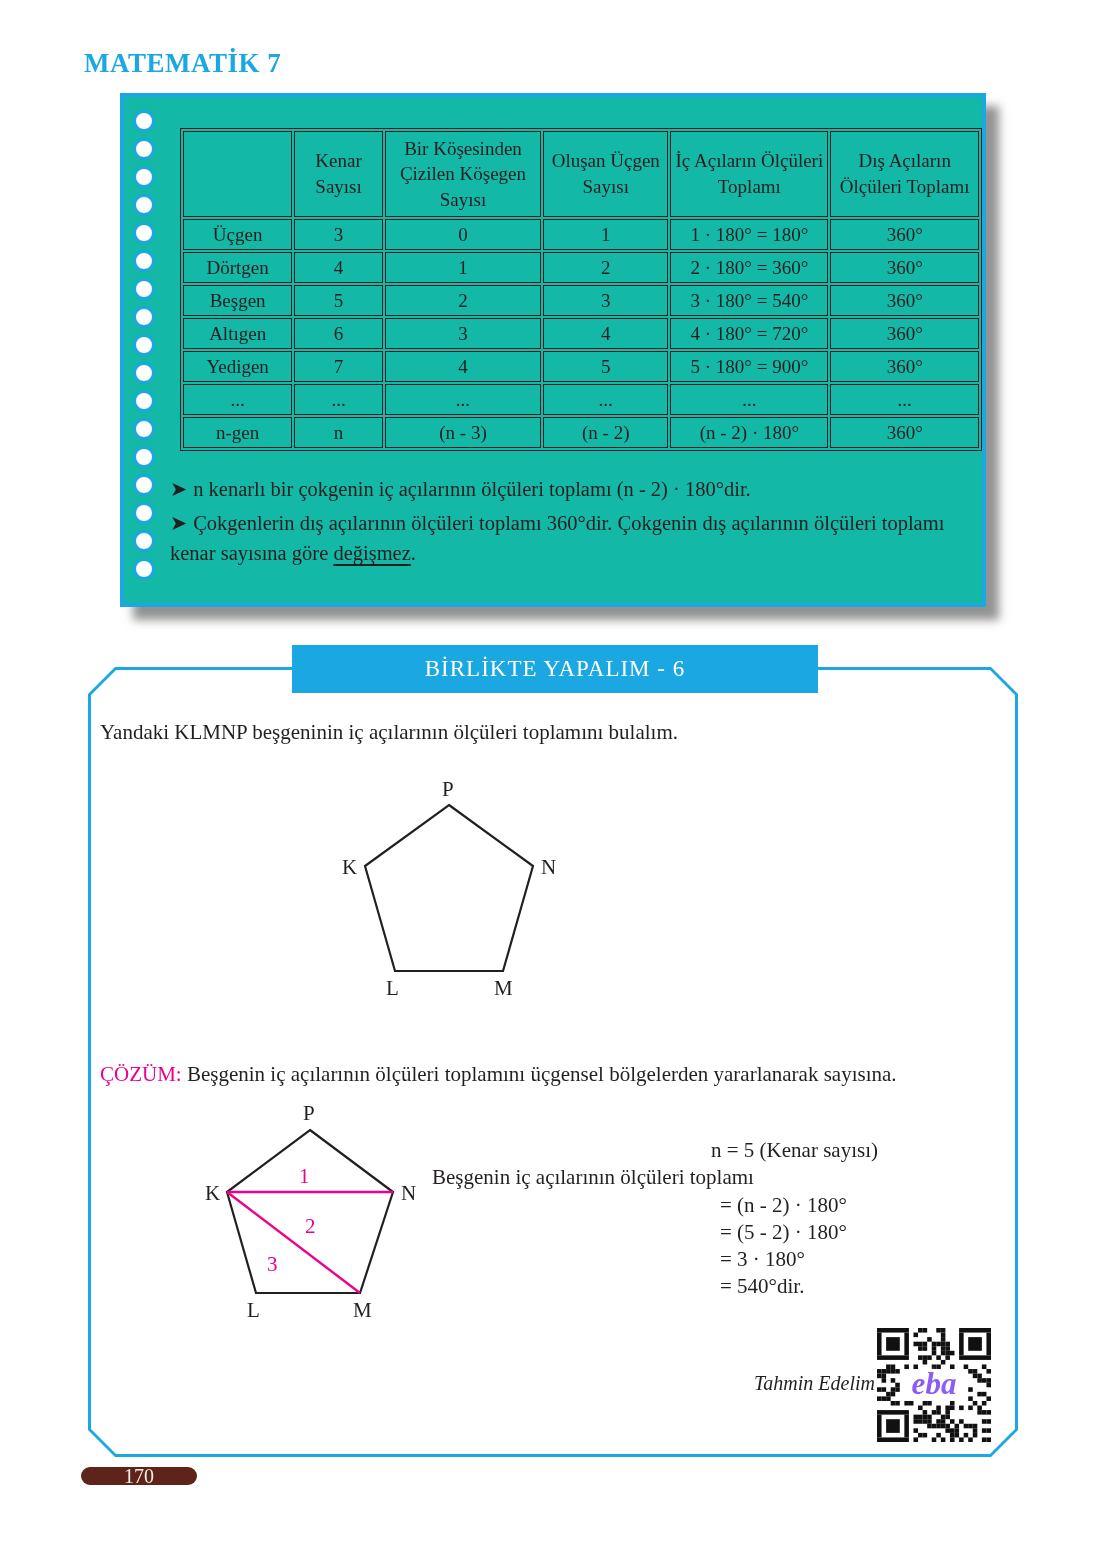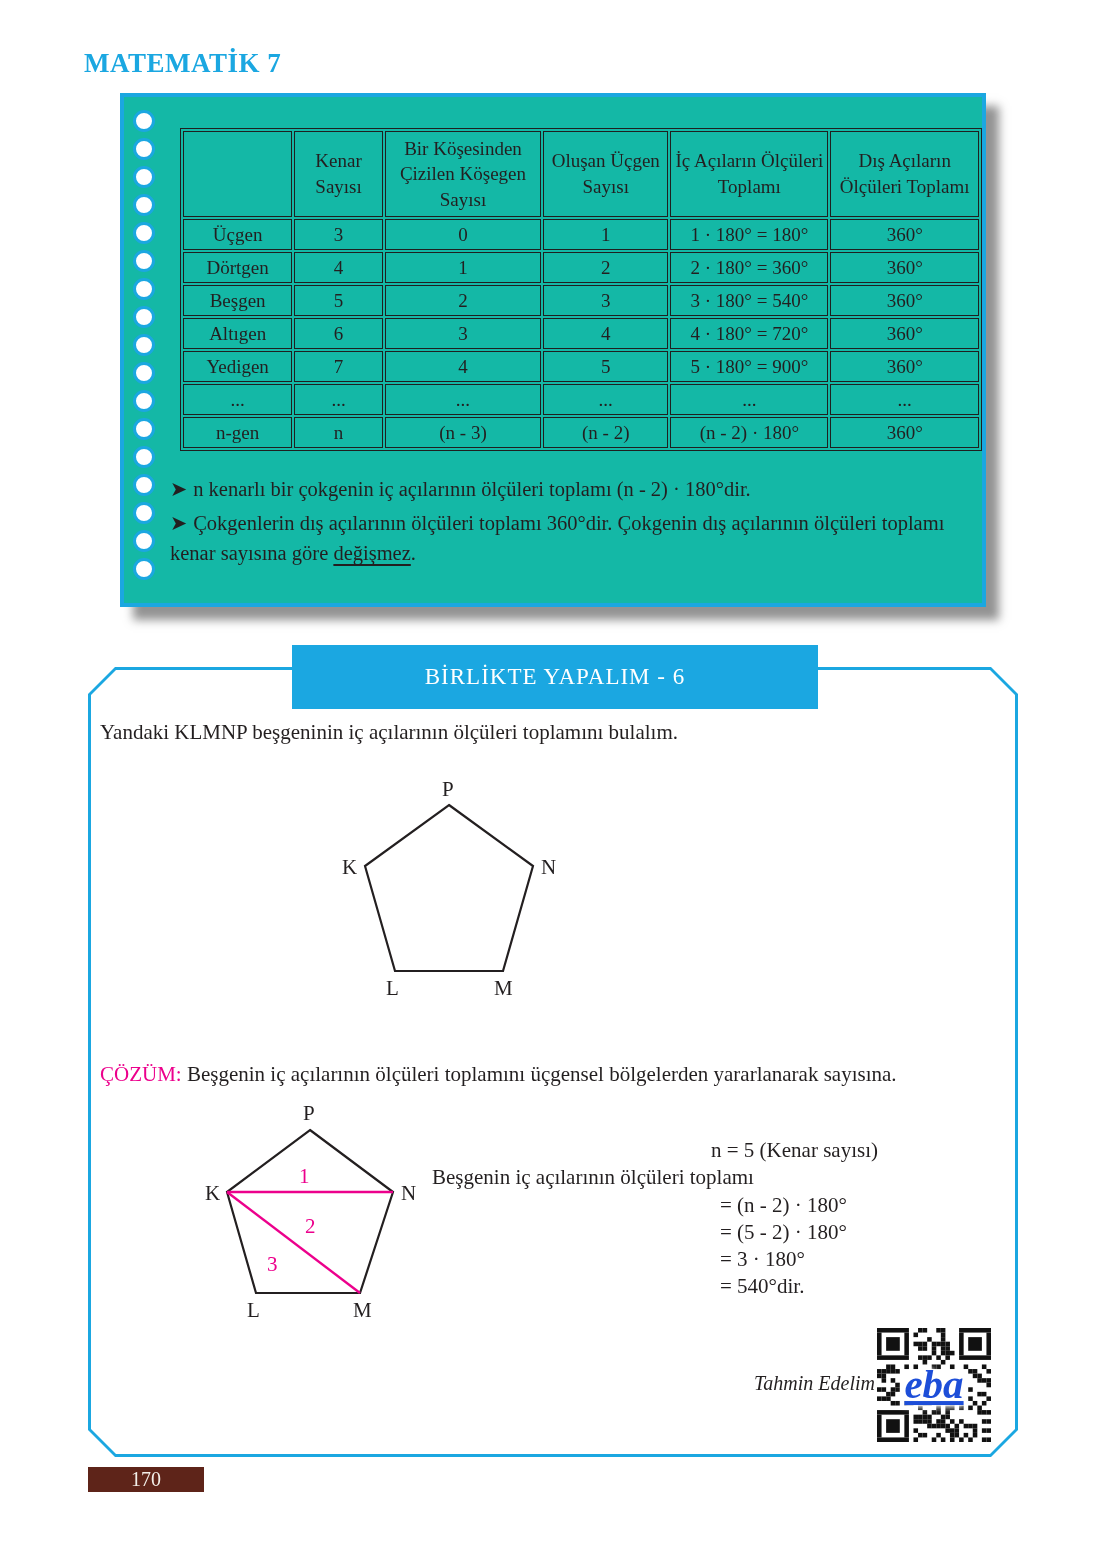--- a/index.html
+++ b/index.html
@@ -21,21 +21,21 @@
   table.poly th,table.poly td{border:1.5px solid #1f1f1f;text-align:center;vertical-align:middle;
         font-weight:normal;font-size:19px;padding:0 4px;line-height:1.35;}
   table.poly th{height:84px;}
   table.poly td{height:29px;}
 
   .note{position:absolute;left:46px;font-size:20.5px;line-height:30px;}
   .note .bullet{margin-right:6px;}
   .underl{text-decoration:underline;text-underline-offset:4px;}
 
   
-  .banner{position:absolute;left:292px;top:645px;width:526px;height:64px;background:#1ba7e1;
+  .banner{position:absolute;left:292px;top:645px;width:526px;height:48px;background:#1ba7e1;
         color:#fff;display:flex;align-items:center;justify-content:center;font-size:23px;
         letter-spacing:1px;z-index:3;}
   .bigbox{position:absolute;left:88px;top:667px;width:930px;height:790px;z-index:0;}
   .bigbox .border-shape{position:absolute;inset:0;background:#1ba7e1;
         clip-path:polygon(27px 0,calc(100% - 27px) 0,100% 27px,100% calc(100% - 27px),
         calc(100% - 27px) 100%,27px 100%,0 calc(100% - 27px),0 27px);}
   .bigbox .inner-shape{position:absolute;inset:3px;background:#fff;
         clip-path:polygon(25px 0,calc(100% - 25px) 0,100% 25px,100% calc(100% - 25px),
         calc(100% - 25px) 100%,25px 100%,0 calc(100% - 25px),0 25px);}
 
@@ -48,25 +48,25 @@
   svg text{font-family:"Liberation Serif","DejaVu Serif",serif;font-size:21px;fill:#231f20;}
   svg text.mag{fill:#ec008c;}
 
   .eq-n{left:703px;top:1138px;font-size:21px;margin-left:8px;}
   .eq-intro{left:432px;top:1165px;font-size:21px;}
   .eq-steps{left:720px;top:1192px;font-size:21px;line-height:27px;}
 
   .qr-caption{left:745px;top:1372px;width:130px;text-align:right;font-style:italic;font-size:20px;}
   .qr-wrap{left:877px;top:1328px;width:114px;height:114px;}
   .eba{position:absolute;left:50%;top:50%;transform:translate(-50%,-52%);
-        font-style:italic;font-weight:bold;font-size:41px;color:#1d4ed8;
-        text-shadow:0 0 4px #fff,0 0 6px #fff,0 0 8px #fff;text-decoration:underline;}
-
-  .page-badge{position:absolute;left:88px;top:1467px;width:116px;height:25px;background:#5e2419;
-        color:#f3efe9;display:flex;align-items:center;justify-content:center;font-size:20px;}
+        font-style:italic;font-weight:bold;font-size:31px;color:#8b5cf6;
+        text-shadow:0 0 4px #fff,0 0 6px #fff,0 0 8px #fff;}
+
+  .page-badge{position:absolute;left:81px;top:1467px;width:116px;height:18px;background:#5e2419;
+        color:#f3efe9;display:flex;align-items:center;justify-content:center;font-size:20px;border-radius:10px;}
 </style>
 </head>
 <body>
 
 <div class="page">
 
   <div class="header-title">MATEMATİK 7</div>
 
   <div class="panel">
     <div class="spiral">

